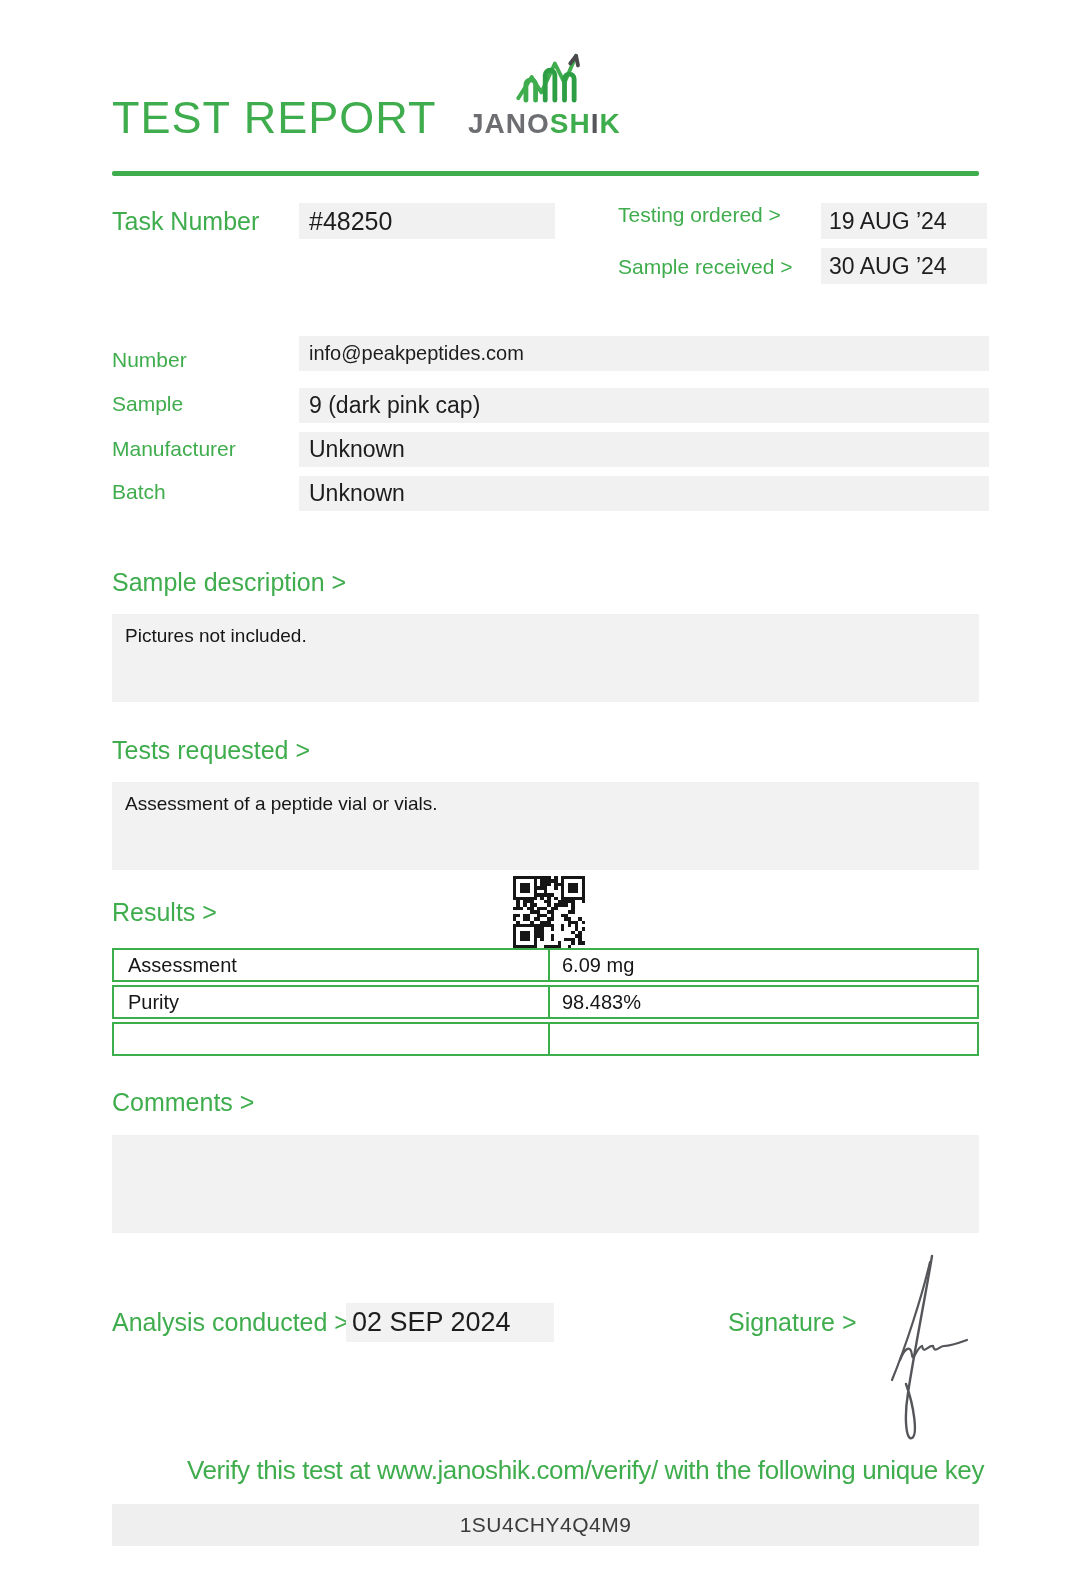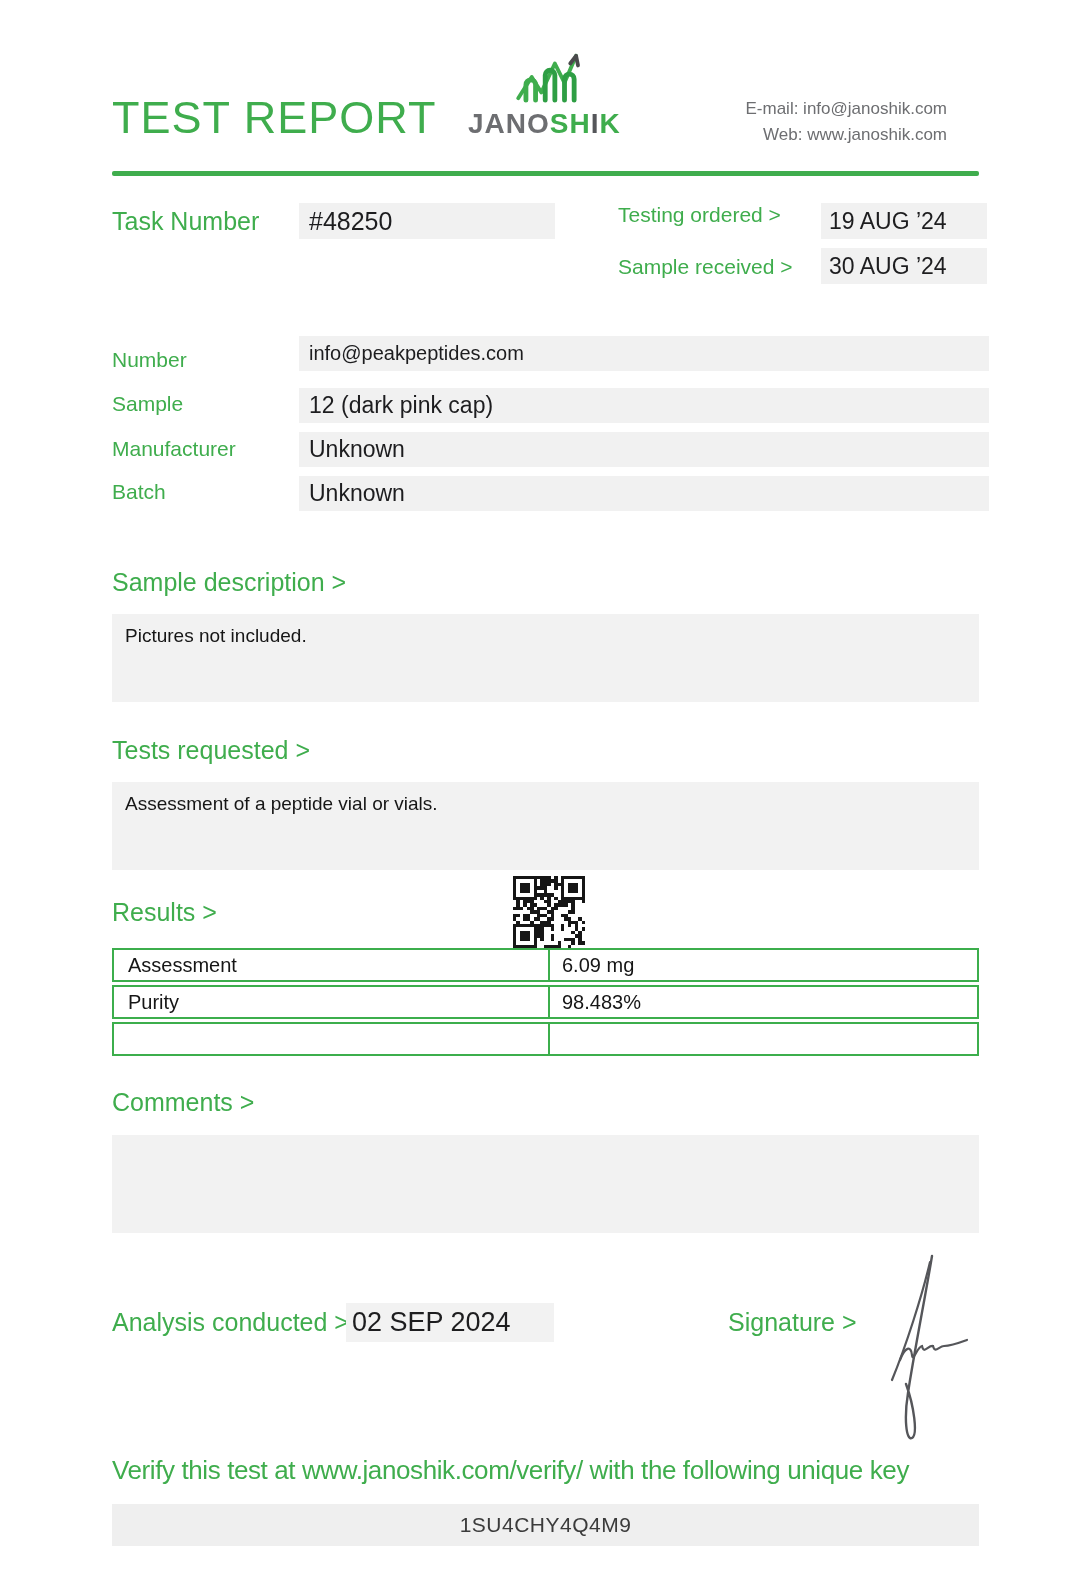--- a/index.html
+++ b/index.html
@@ -54,21 +54,21 @@
   .tcell.l{width:436px;border-right:2px solid #3cae4c;padding-left:14px;}
   .tcell.r{flex:1;padding-left:12px;}
 
   
   .analysis-lbl{left:96px;top:1308px;font-size:25px;}
   .analysis-box{left:330px;top:1303px;width:202px;height:39px;font-size:27px;font-weight:500;padding-left:6px;background:#f2f2f2;}
   .sig-lbl{left:712px;top:1308px;font-size:25px;}
   .sig{left:852px;top:1248px;width:112px;height:198px;}
 
   
-  .verify{left:96px;top:1455px;width:872px;font-size:26px;letter-spacing:-0.4px;color:#3fad4d;white-space:nowrap;}
+  .verify{left:96px;top:1455px;width:872px;font-size:26px;letter-spacing:-0.4px;color:#3fad4d;white-space:nowrap;text-align:right;}
   .keybox{left:96px;top:1504px;width:867px;height:42px;background:#efefef;display:flex;align-items:center;justify-content:center;
     font-size:21px;font-weight:500;color:#3b3b3b;letter-spacing:0.5px;}
 </style>
 </head>
 <body>
 
 <div class="page">
 
   <div class="abs title">TEST REPORT</div>
 
@@ -76,39 +76,35 @@
     <path d="M6,50 L20,28 L30,44 L44,14 L54,34 L66,6" stroke="#3fad4d" stroke-width="4" stroke-linecap="round" stroke-linejoin="round"></path>
     <path d="M60,14 L66,6 L68,16" stroke="#4a4a4c" stroke-width="4" stroke-linecap="round" stroke-linejoin="round"></path>
     <path d="M14,52 V36 a5,5 0 0 1 10,0 V52" stroke="#3fad4d" stroke-width="5" stroke-linecap="round"></path>
     <path d="M34,52 V26 a5,5 0 0 1 10,0 V52" stroke="#2e9e44" stroke-width="5" stroke-linecap="round"></path>
     <path d="M54,52 V30 a5,5 0 0 1 10,0 V52" stroke="#2e9e44" stroke-width="5" stroke-linecap="round"></path>
   </svg>
   <div class="abs logo-text">
     <span class="g1">JANO</span><span class="g2">SH</span><span class="g3">I</span><span class="g2">K</span>
   </div>
 
-  <div class="abs contact">
-    <div>E-mail: info@janoshik.com</div>
-    <div>Web: www.janoshik.com</div>
-  </div>
 
   <div class="abs rule"></div>
 
   <div class="abs lbl task-lbl">Task Number</div>
   <div class="abs fieldbox task-box">#48250</div>
 
   <div class="abs lbl date-lbl1">Testing ordered  &gt;</div>
   <div class="abs fieldbox date-box1">19 AUG ’24</div>
   <div class="abs lbl date-lbl2">Sample received &gt;</div>
   <div class="abs fieldbox date-box2">30 AUG ’24</div>
 
   <div class="abs lbl info-lbl il0">Number</div>
   <div class="abs fieldbox info-box ib0">info@peakpeptides.com</div>
   <div class="abs lbl info-lbl il1">Sample</div>
-  <div class="abs fieldbox info-box ib1">12 (dark pink cap)</div>
+  <div class="abs fieldbox info-box ib1">9 (dark pink cap)</div>
   <div class="abs lbl info-lbl il2">Manufacturer</div>
   <div class="abs fieldbox info-box ib2">Unknown</div>
   <div class="abs lbl info-lbl il3">Batch</div>
   <div class="abs fieldbox info-box ib3">Unknown</div>
 
   <div class="abs sec-box desc-box">Pictures not included.</div>
   <div class="abs sec-h desc-h">Sample description &gt;</div>
 
   <div class="abs sec-h tests-h">Tests requested &gt;</div>
   <div class="abs sec-box tests-box">Assessment of a peptide vial or vials.</div>

